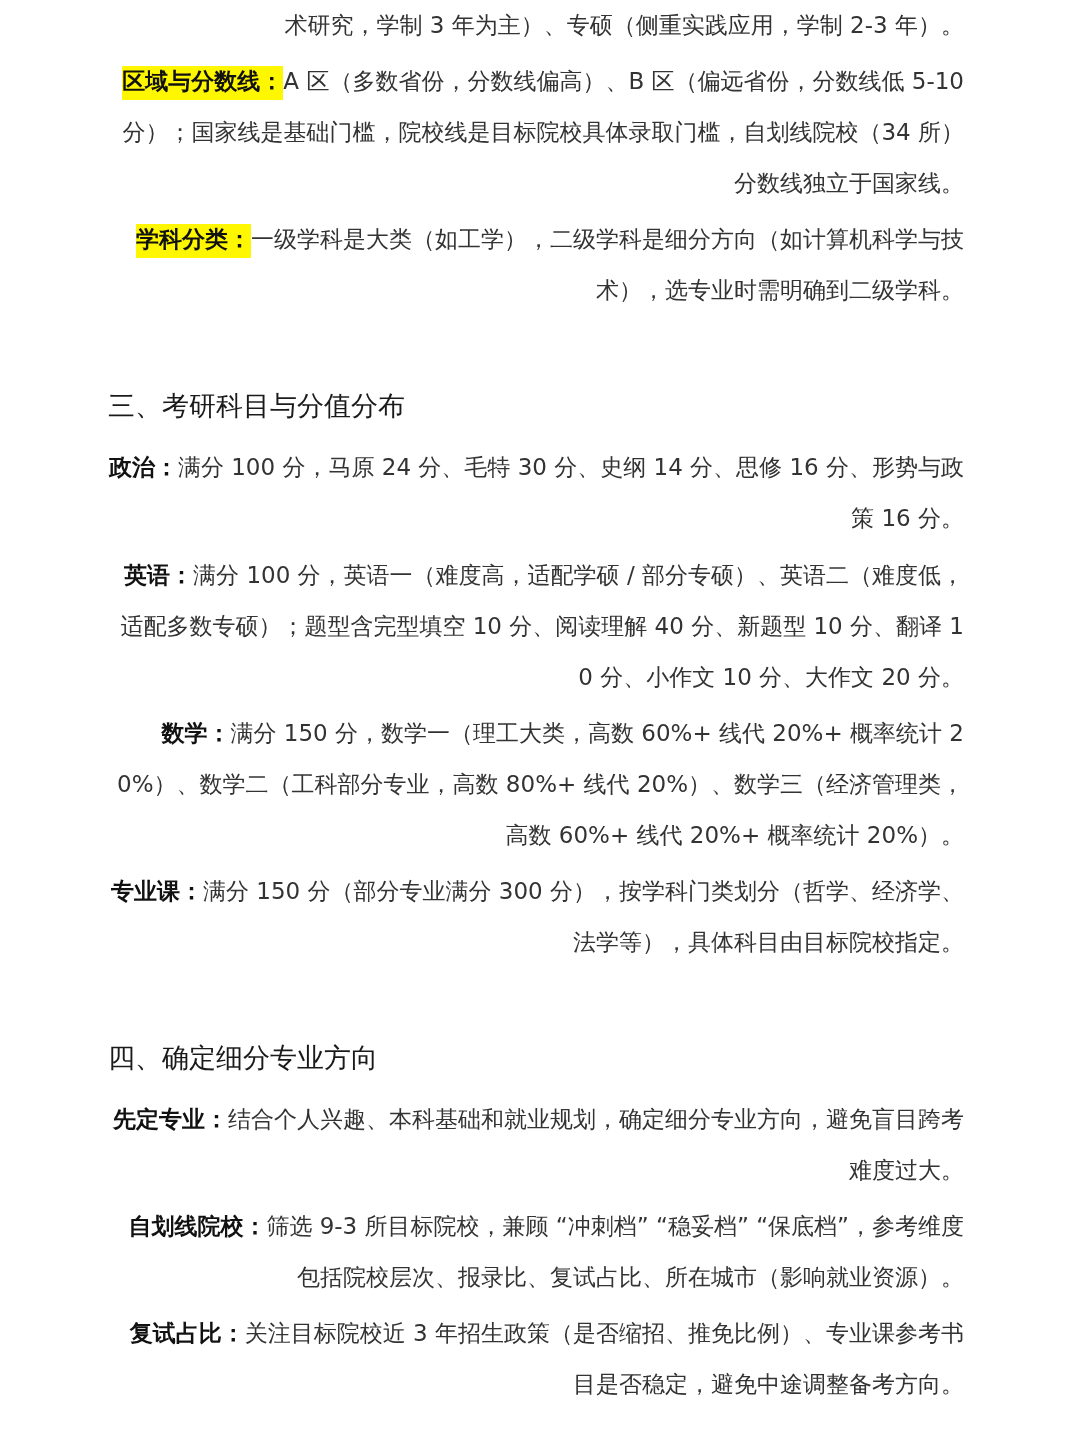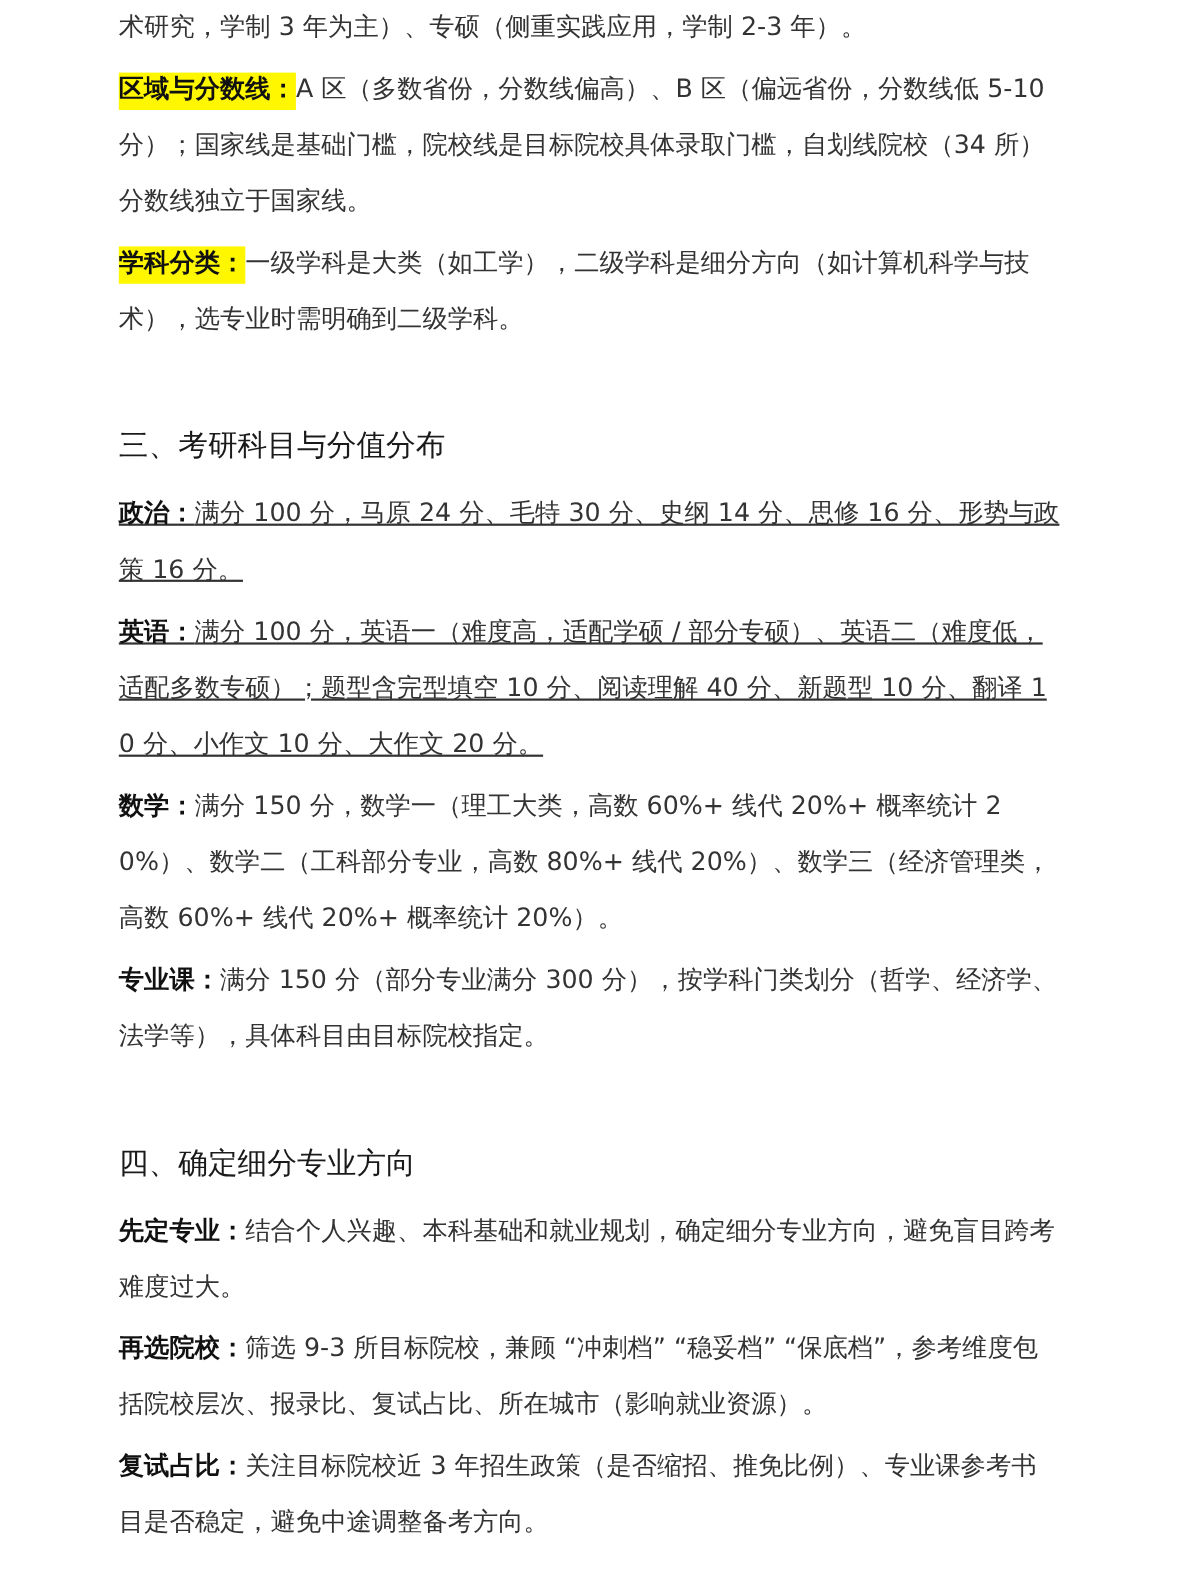--- a/index.html
+++ b/index.html
@@ -42,20 +42,21 @@
       color: #1a1a1a;
       line-height: 40px;
       margin: 0;
       position: absolute;
       left: 0;
     }
     .block {
       position: absolute;
       left: 0;
       width: 856px;
+      text-align: right;
     }
   </style>
 </head>
 <body>
 
 <div class="page">
 
   <div class="block" style="top:0px;">
     <p class="para">
       <span>术研究，学制 3 年为主）、专硕（侧重实践应用，学制 2-3 年）。</span>
@@ -69,27 +70,27 @@
   </div>
 
   <div class="block" style="top:214px;">
     <p class="para">
       <span class="label hl">学科分类：</span><span>一级学科是大类（如工学），二级学科是细分方向（如计算机科学与技术），选专业时需明确到二级学科。</span>
     </p>
   </div>
 
   <h2 class="heading" style="top:386px;">三、考研科目与分值分布</h2>
 
-  <div class="block" style="top:442px;text-decoration:underline;">
+  <div class="block" style="top:442px;">
     <p class="para">
       <span class="label">政治：</span><span>满分 100 分，马原 24 分、毛特 30 分、史纲 14 分、思修 16 分、形势与政策 16 分。</span>
     </p>
   </div>
 
-  <div class="block" style="top:550px;text-decoration:underline;">
+  <div class="block" style="top:550px;">
     <p class="para">
       <span class="label">英语：</span><span>满分 100 分，英语一（难度高，适配学硕 / 部分专硕）、英语二（难度低，适配多数专硕）；题型含完型填空 10 分、阅读理解 40 分、新题型 10 分、翻译 10 分、小作文 10 分、大作文 20 分。</span>
     </p>
   </div>
 
   <div class="block" style="top:708px;">
     <p class="para">
       <span class="label">数学：</span><span>满分 150 分，数学一（理工大类，高数 60%+ 线代 20%+ 概率统计 20%）、数学二（工科部分专业，高数 80%+ 线代 20%）、数学三（经济管理类，高数 60%+ 线代 20%+ 概率统计 20%）。</span>
     </p>
   </div>
@@ -103,21 +104,21 @@
   <h2 class="heading" style="top:1038px;">四、确定细分专业方向</h2>
 
   <div class="block" style="top:1094px;">
     <p class="para">
       <span class="label">先定专业：</span><span>结合个人兴趣、本科基础和就业规划，确定细分专业方向，避免盲目跨考难度过大。</span>
     </p>
   </div>
 
   <div class="block" style="top:1201px;">
     <p class="para">
-      <span class="label">再选院校：</span><span>筛选 9-3 所目标院校，兼顾 “冲刺档” “稳妥档” “保底档”，参考维度包括院校层次、报录比、复试占比、所在城市（影响就业资源）。</span>
+      <span class="label">自划线院校：</span><span>筛选 9-3 所目标院校，兼顾 “冲刺档” “稳妥档” “保底档”，参考维度包括院校层次、报录比、复试占比、所在城市（影响就业资源）。</span>
     </p>
   </div>
 
   <div class="block" style="top:1308px;">
     <p class="para">
       <span class="label">复试占比：</span><span>关注目标院校近 3 年招生政策（是否缩招、推免比例）、专业课参考书目是否稳定，避免中途调整备考方向。</span>
     </p>
   </div>
 
 </div>

